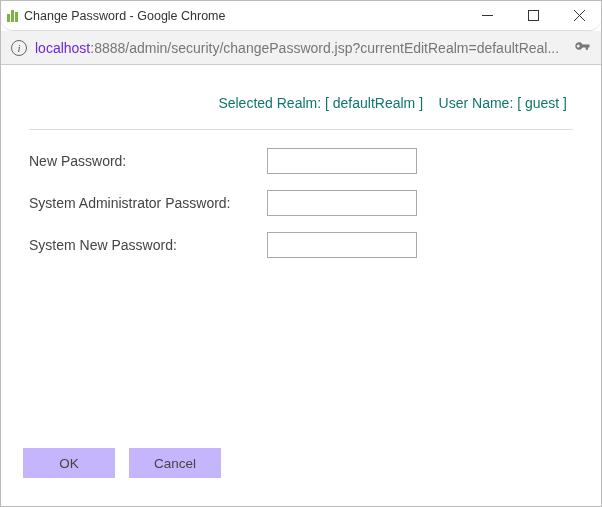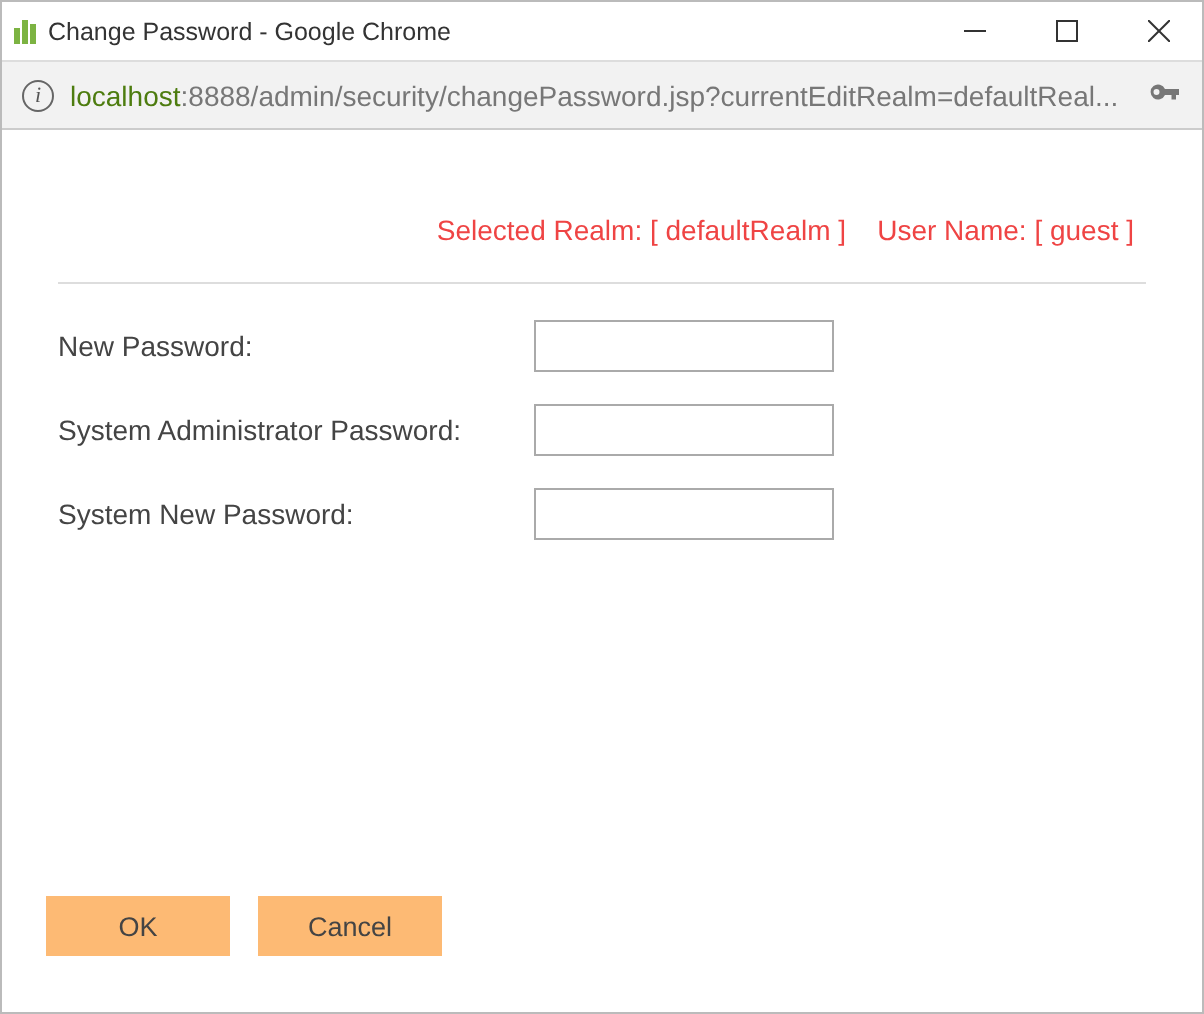--- a/index.html
+++ b/index.html
@@ -13,20 +13,21 @@
   border: 1px solid #bbb;
   overflow: hidden;
 }
 .titlebar {
   height: 30px;
   display: flex;
   align-items: center;
   padding: 0 8px 0 6px;
   background: #fff;
   border-bottom: 1px solid #ddd;
+  border-radius: 12px;
 }
 .app-icon {
   display: flex;
   align-items: flex-end;
   gap: 1px;
   margin-right: 6px;
 }
 .app-icon span {
   display: inline-block;
   width: 3px;
@@ -59,33 +60,33 @@
   font-style: italic;
 }
 .url {
   flex: 1;
   font-size: 14px;
   color: #777;
   white-space: nowrap;
   overflow: hidden;
   text-overflow: ellipsis;
 }
-.url .host { color: #4d7c0f; }
+.url .host { color: #6d28d9; }
 .key-icon { color: #777; }
 
 .content {
   position: relative;
   height: calc(507px - 30px - 34px - 2px);
   padding: 18px 28px 20px 28px;
 }
 .realm-line {
   text-align: right;
-  color: #ef4444;
+  color: #0f766e;
   font-size: 14px;
-  margin-top: 24px;
+  margin-top: 12px;
   margin-bottom: 18px;
   padding-right: 6px;
 }
 .hr {
   height: 1px;
   background: #ddd;
   margin-bottom: 18px;
 }
 .form-row {
   display: flex;
@@ -107,21 +108,21 @@
 .buttons {
   position: absolute;
   left: 22px;
   bottom: 28px;
   display: flex;
   gap: 14px;
 }
 .btn {
   width: 92px;
   height: 30px;
-  background: #fdba74;
+  background: #c4b5fd;
   border: none;
   color: #444;
   font-size: 13.5px;
   cursor: pointer;
   text-align: center;
 }
 </style>
 </head>
 <body>
 

